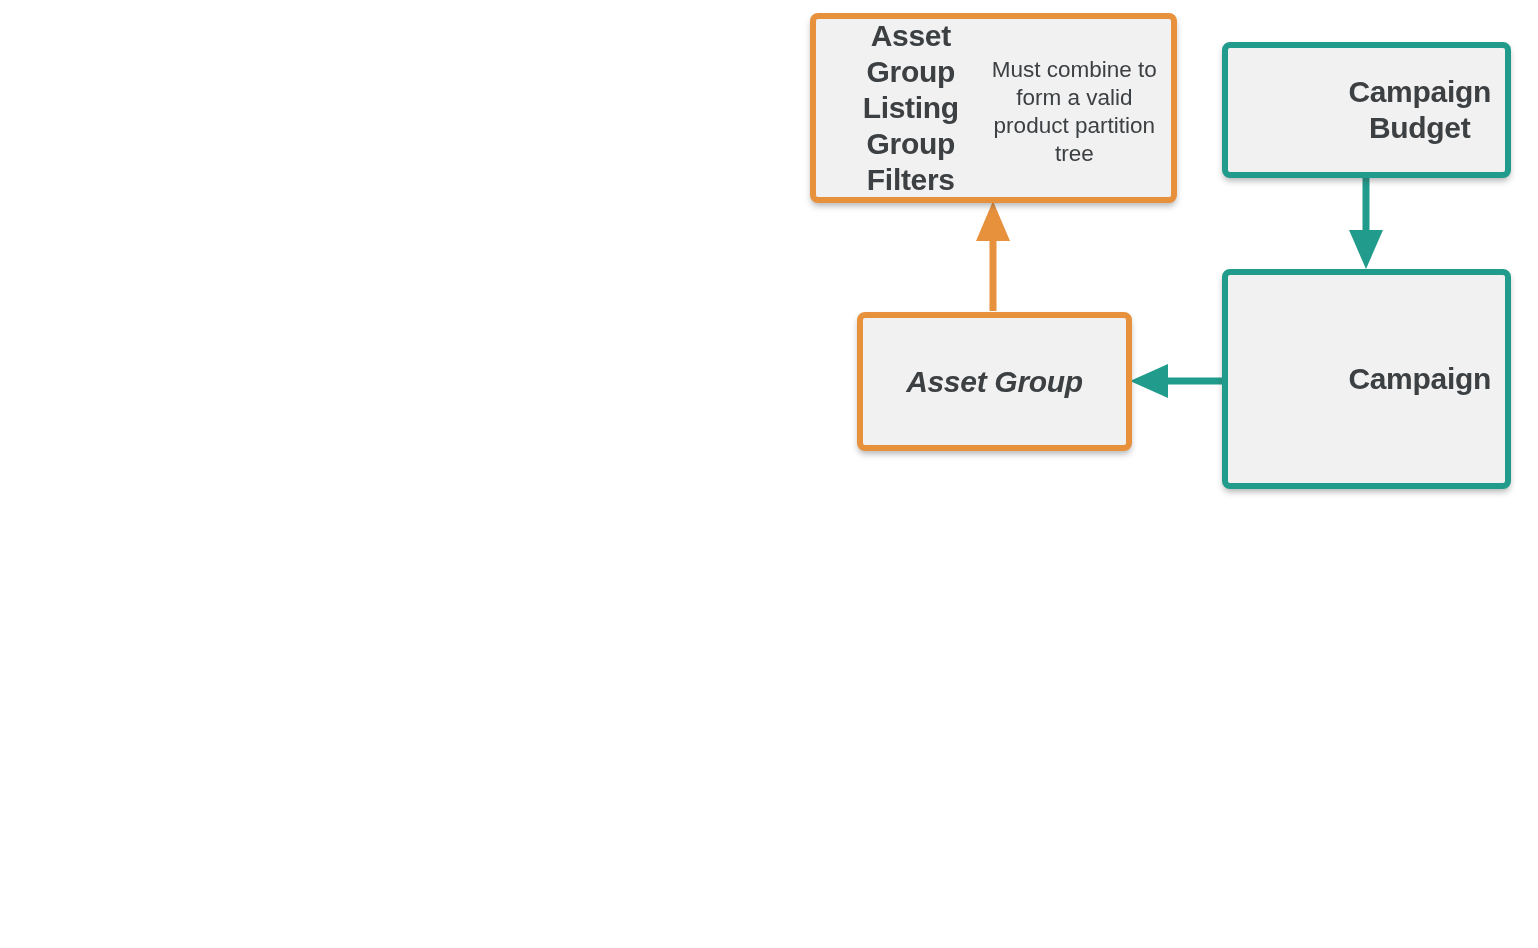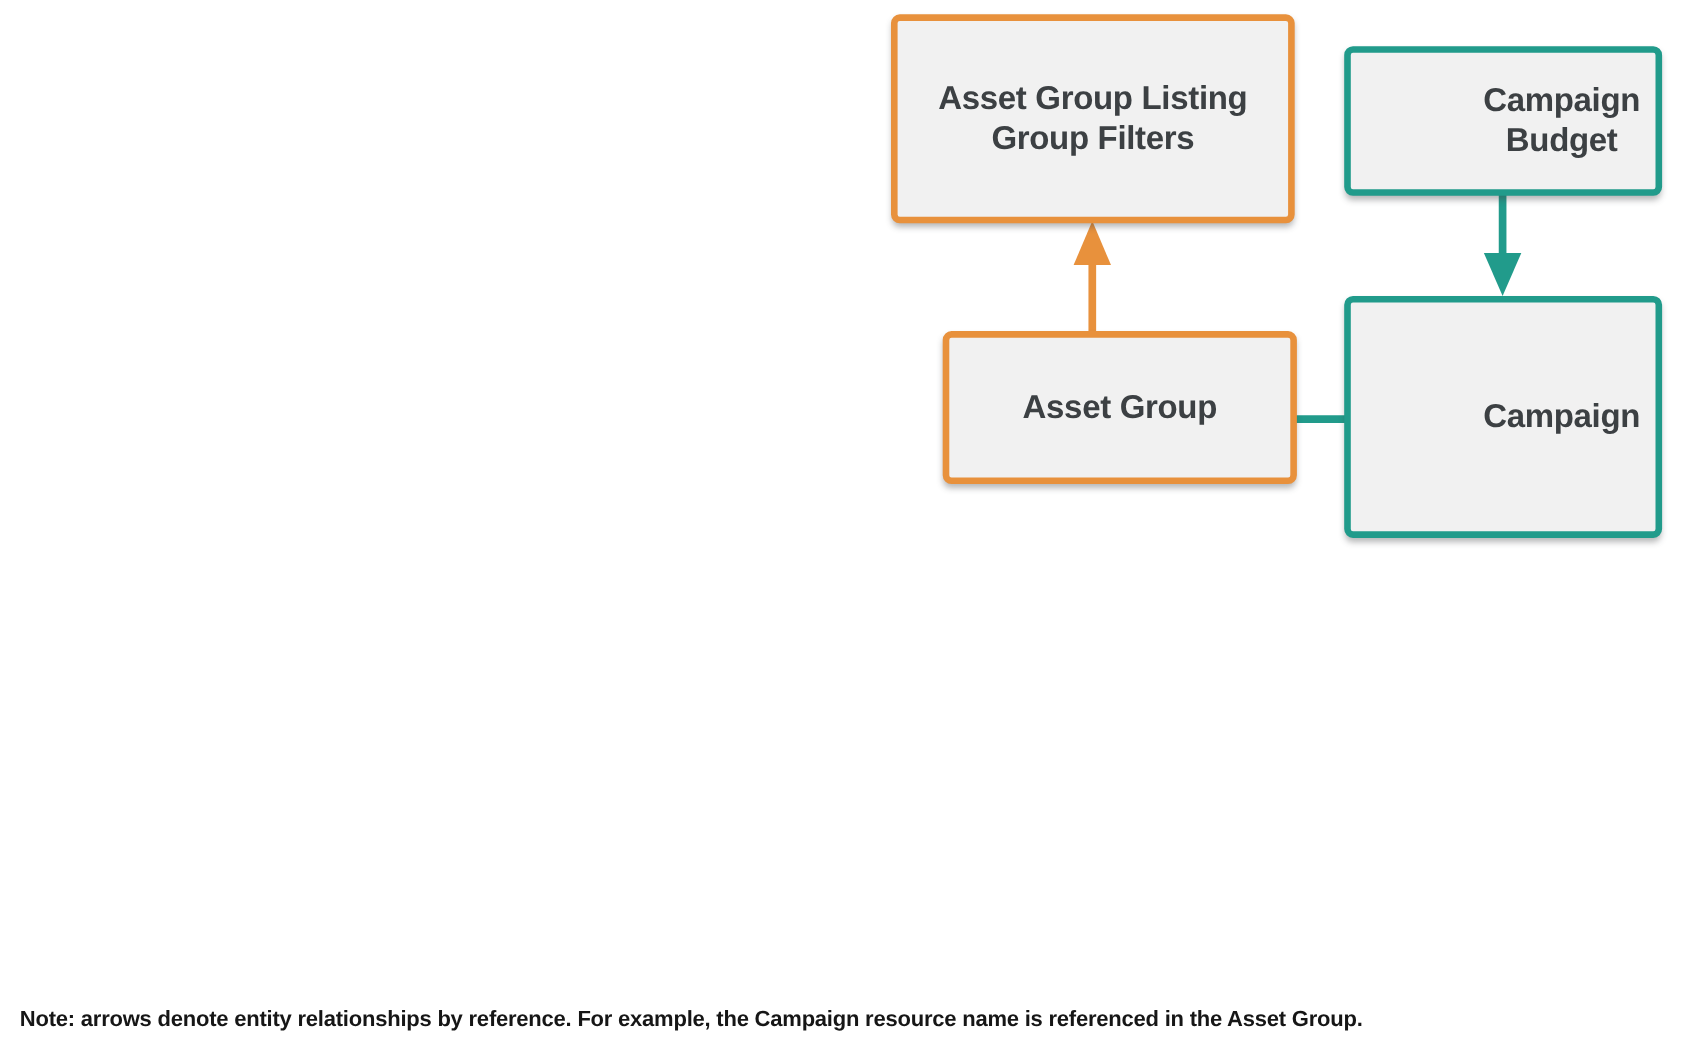--- a/index.html
+++ b/index.html
@@ -45,21 +45,21 @@
   }
   .node-sub {
     margin-top: 7px;
     font-size: 22.5px;
     line-height: 28px;
     color: var(--text);
     white-space: pre-line;
   }
   #node-listing-filters { left: 810px; top: 13px;  width: 367px; height: 190px; }
   #node-campaign-budget { left: 1222px; top: 42px; width: 289px; height: 136px; }
-  #node-asset-group     { left: 857px; top: 301px; width: 322px; height: 139px; }
+  #node-asset-group     { left: 857px; top: 312px; width: 275px; height: 139px; font-style: italic; }
   #node-campaign        { left: 1222px; top: 269px; width: 289px; height: 220px; }
 
   .arrow-layer {
     position: absolute;
     left: 0; top: 0;
     width: 1538px; height: 948px;
     pointer-events: none;
   }
   .note {
     position: absolute;
@@ -90,30 +90,31 @@
 
     <g>
       <line x1="1223" y1="381" x2="1164" y2="381" stroke="var(--teal)" stroke-width="7"></line>
       <polygon points="1130,381 1168,364 1168,398" fill="var(--teal)"></polygon>
     </g>
   </svg>
 
   <div class="node orange" id="node-listing-filters">
     <div class="node-title">Asset Group Listing
 Group Filters</div>
+    <div class="node-sub">Must combine to form a valid
+product partition tree</div>
   </div>
 
   <div class="node teal" id="node-campaign-budget">
     <div class="node-title">Campaign
 Budget</div>
   </div>
 
   <div class="node orange" id="node-asset-group">
     <div class="node-title">Asset Group</div>
   </div>
 
   <div class="node teal" id="node-campaign">
     <div class="node-title">Campaign</div>
   </div>
 
-  <div class="note">Note: arrows denote entity relationships by reference. For example, the Campaign resource name is referenced in the Asset Group.</div>
 
 </div>
 
 </body></html>

